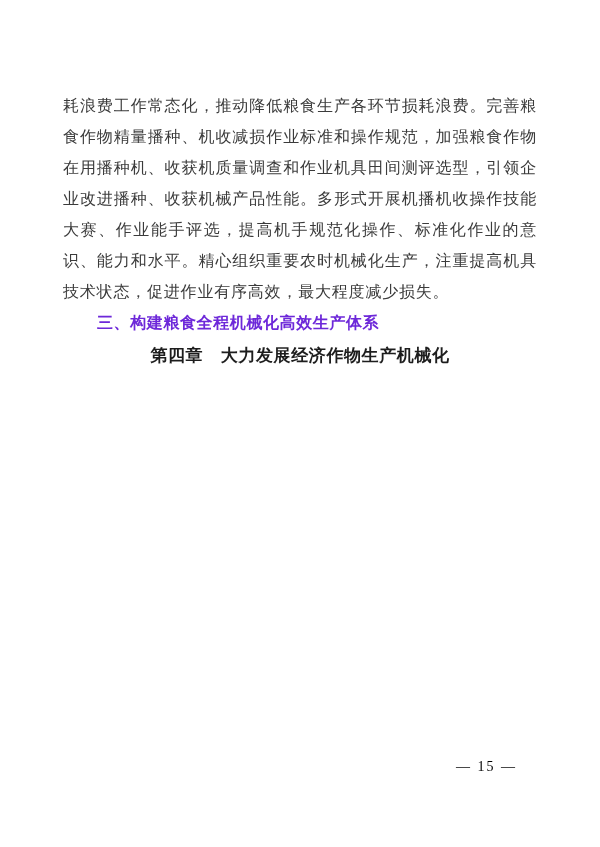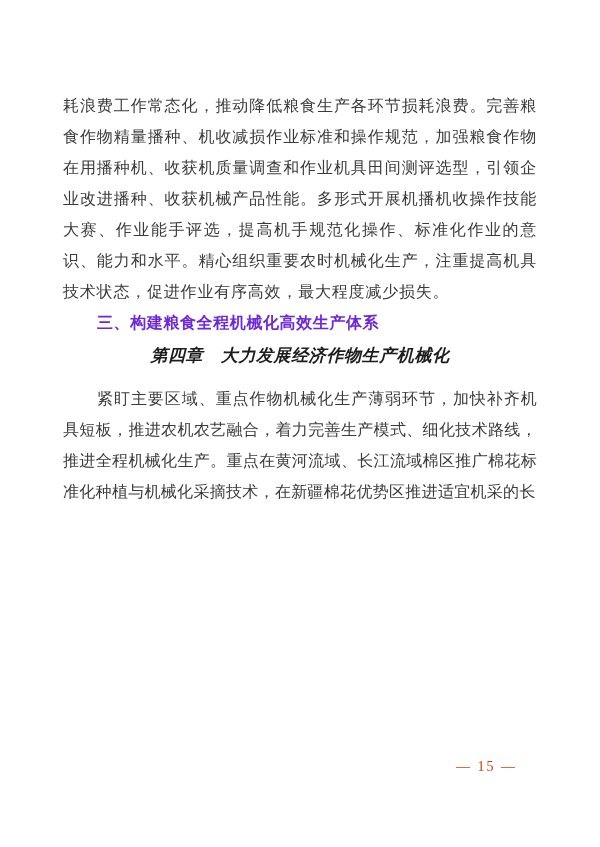--- a/index.html
+++ b/index.html
@@ -47,37 +47,35 @@
   }
   .chapter-heading {
     margin: 2px 0 12px 0;
     font-family: "Liberation Sans", sans-serif;
     font-weight: bold;
     font-size: 17px;
     line-height: 31px;
     letter-spacing: 0.6px;
     text-align: center;
     color: #1d1d1d;
-    font-style: italic;
   }
   .page-number {
     position: absolute;
     top: 759px;
     right: 83px;
     font-size: 14px;
     line-height: 16px;
     letter-spacing: 2px;
-    color: #c2410c;
+    color: #000000;
     font-family: "Liberation Serif", serif;
   }
 </style>
 </head>
 <body>
 
 <div class="page">
   <div class="content">
     <p class="body">耗浪费工作常态化，推动降低粮食生产各环节损耗浪费。完善粮食作物精量播种、机收减损作业标准和操作规范，加强粮食作物在用播种机、收获机质量调查和作业机具田间测评选型，引领企业改进播种、收获机械产品性能。多形式开展机播机收操作技能大赛、作业能手评选，提高机手规范化操作、标准化作业的意识、能力和水平。精心组织重要农时机械化生产，注重提高机具技术状态，促进作业有序高效，最大程度减少损失。</p>
     <h3 class="sub-heading">三、构建粮食全程机械化高效生产体系</h3>
     <h2 class="chapter-heading">第四章　大力发展经济作物生产机械化</h2>
-    <p class="body indent tight">紧盯主要区域、重点作物机械化生产薄弱环节，加快补齐机具短板，推进农机农艺融合，着力完善生产模式、细化技术路线，推进全程机械化生产。重点在黄河流域、长江流域棉区推广棉花标准化种植与机械化采摘技术，在新疆棉花优势区推进适宜机采的长</p>
   </div>
   <div class="page-number">— 15 —</div>
 </div>
 
 </body></html>

